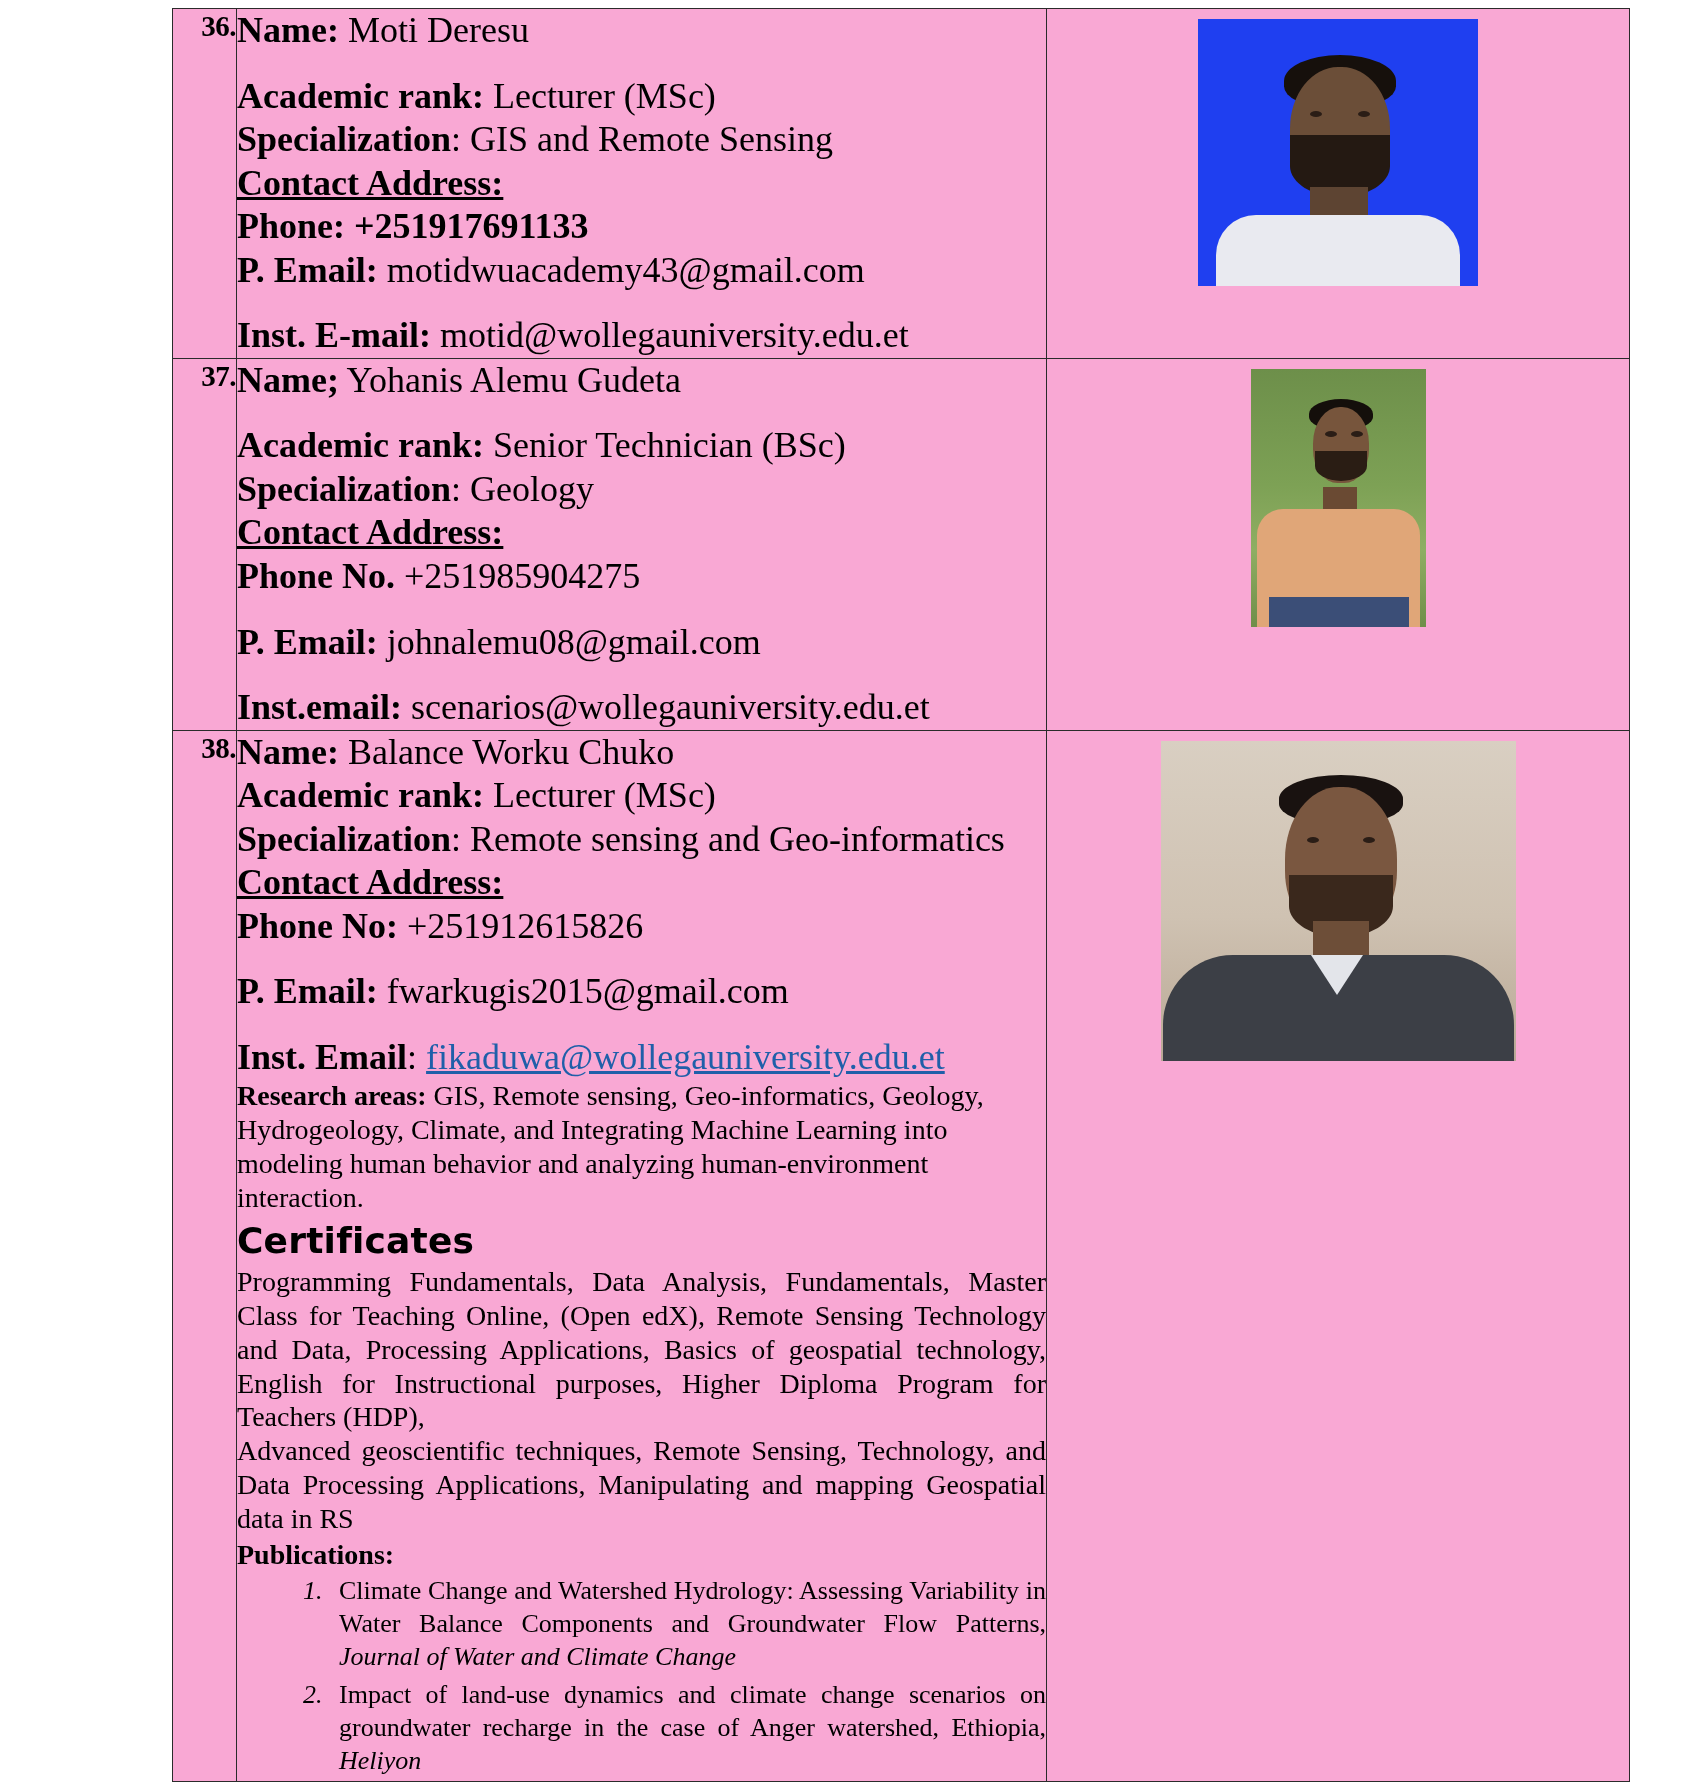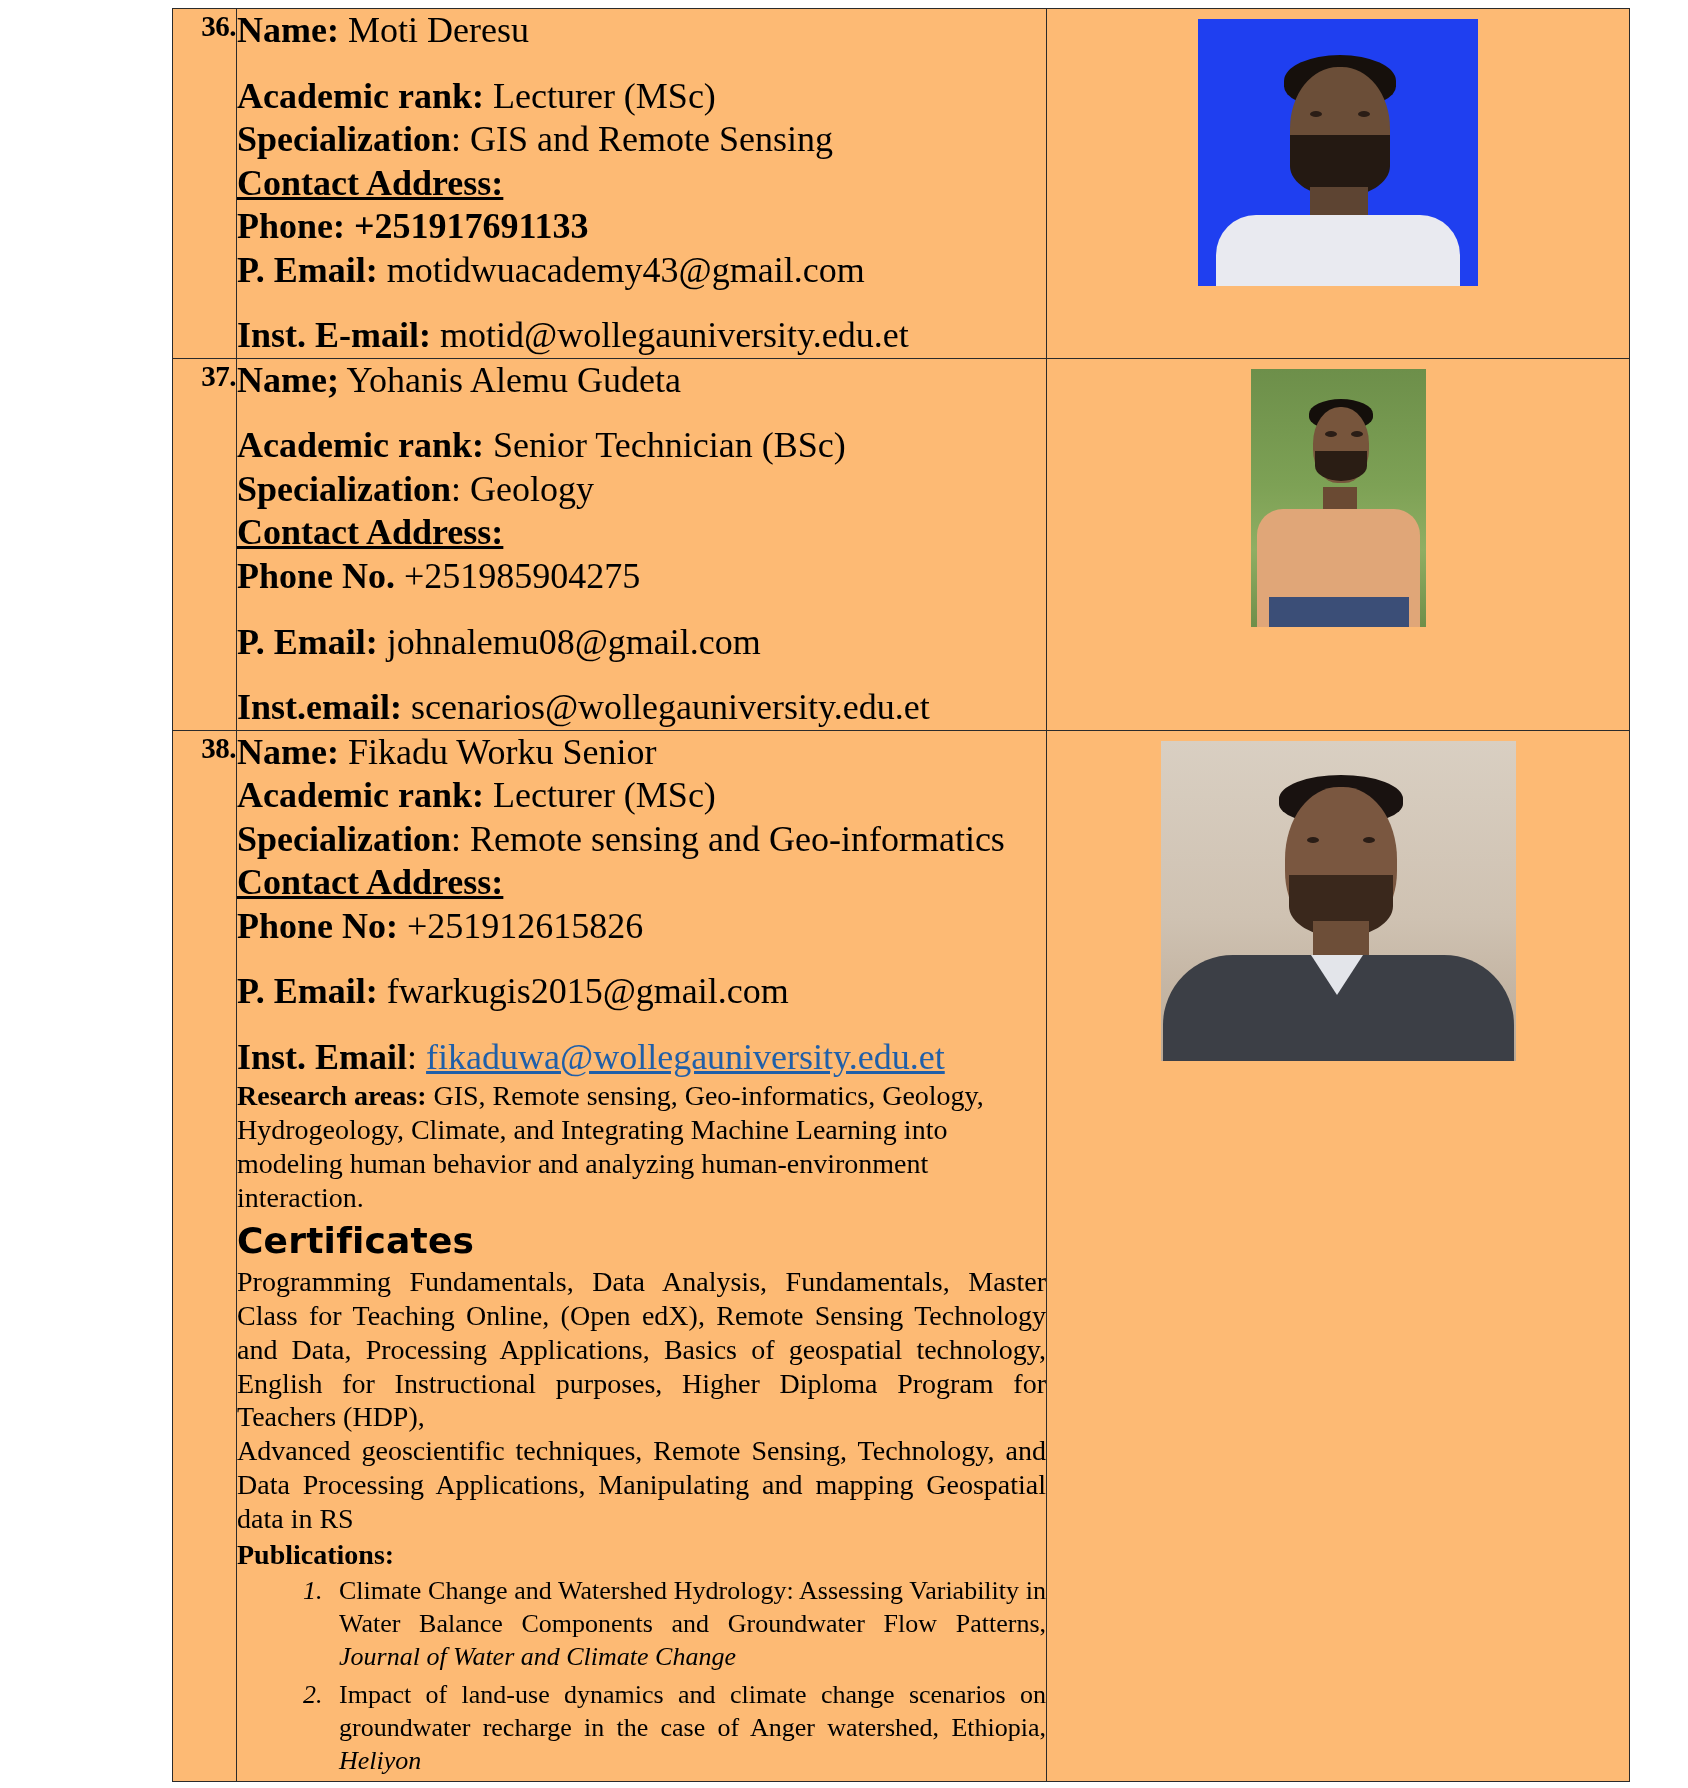--- a/index.html
+++ b/index.html
@@ -28,21 +28,21 @@
     left: 172px;
     top: 8px;
     width: 1457px;
     border-collapse: collapse;
     table-layout: fixed;
   }
   .doc-table td {
     border: 1px solid #2b2b2b;
     vertical-align: top;
     padding: 0;
-    background: #fdba74;
+    background: #f9a8d4;
   }
   col.c-num   { width: 64px; }
   col.c-body  { width: 810px; }
   col.c-photo { width: 583px; }
 
   .num-cell {
     text-align: right;
     padding: 14px 4px 0 0;
     font-weight: bold;
     font-size: 29px;
@@ -281,21 +281,21 @@
               <div class="shirt"></div>
               <div class="jeans"></div>
             </div>
           </div>
         </td>
       </tr>
 
       <tr>
         <td class="num-cell">38.</td>
         <td class="body-cell">
-          <p class="line"><span class="lbl">Name:</span><span> Fikadu Worku Senior</span></p>
+          <p class="line"><span class="lbl">Name:</span><span> Balance Worku Chuko</span></p>
 
           <p class="line"><span class="lbl">Academic rank:</span><span> Lecturer (MSc)</span></p>
 
           <p class="line"><span class="lbl">Specialization</span><span>: Remote sensing and Geo-informatics</span></p>
 
           <p class="line"><span class="lbl-u">Contact Address: </span></p>
 
           <p class="line"><span class="lbl">Phone No:</span><span> +251912615826</span></p>
 
           <p class="line gap-before"><span class="lbl">P. Email:</span><span> fwarkugis2015@gmail.com</span></p>

